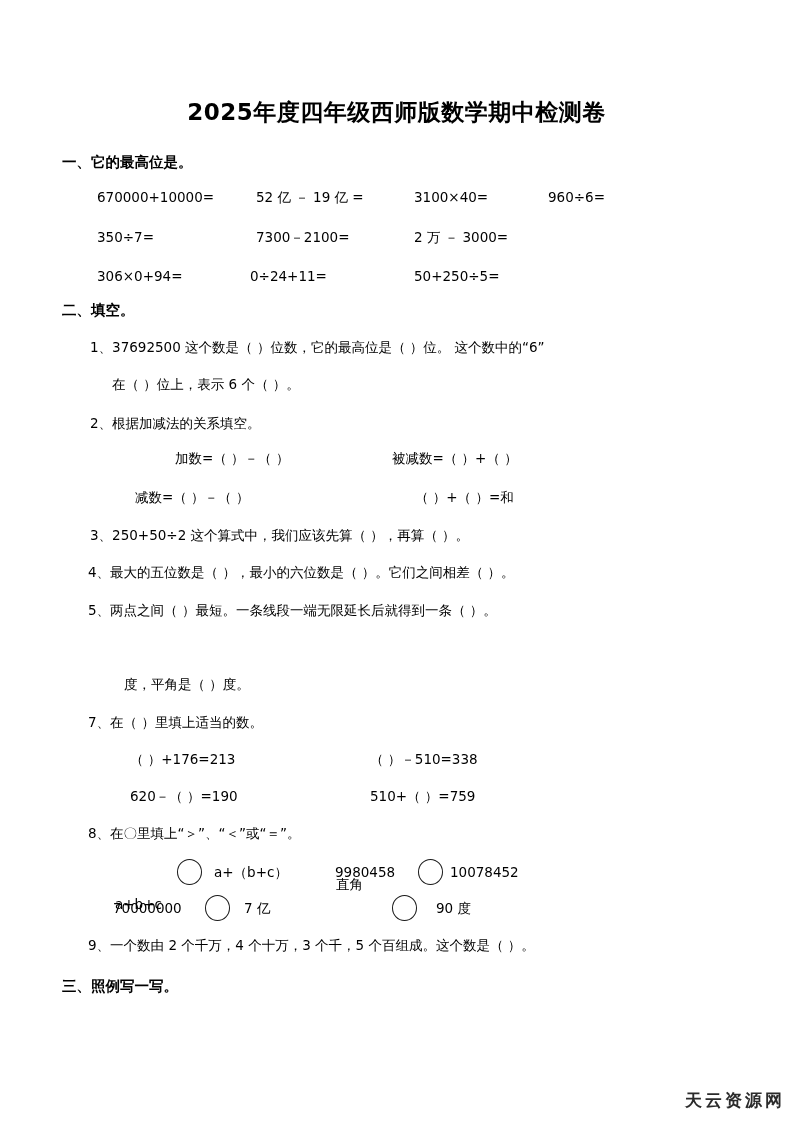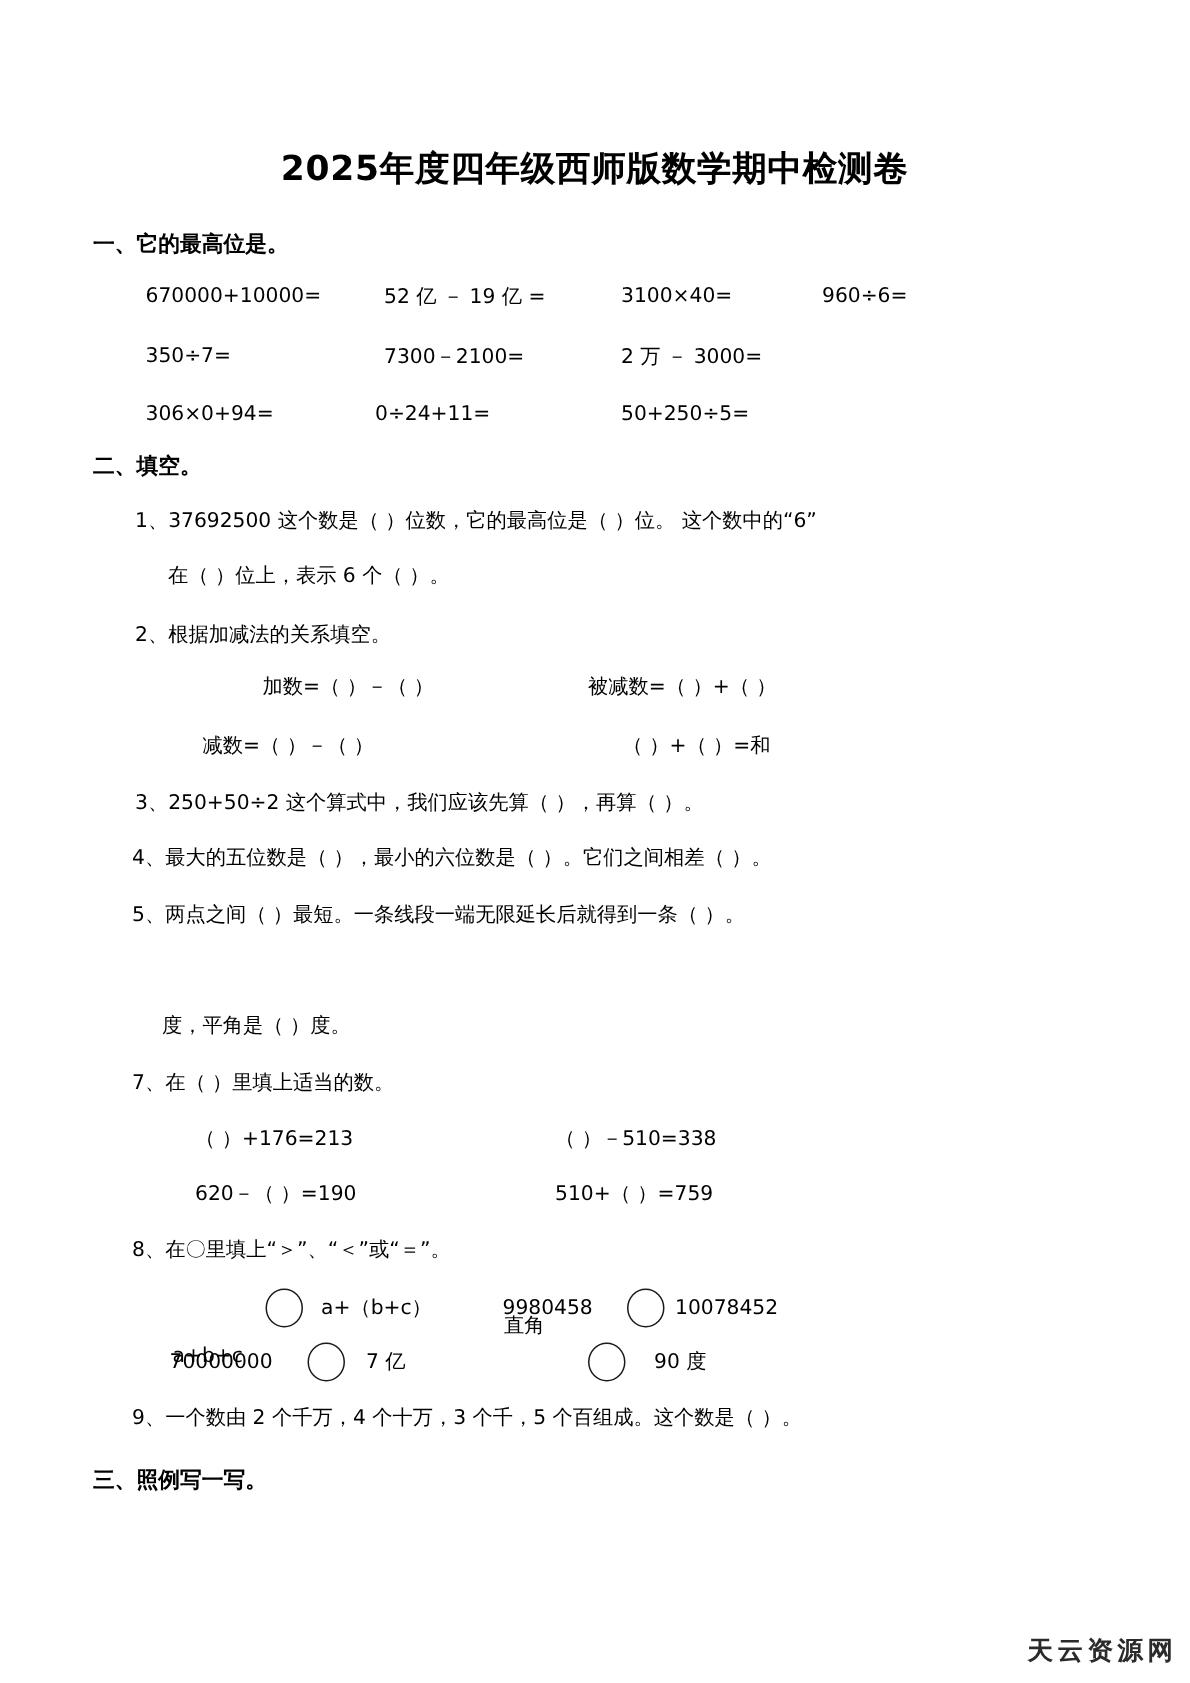--- a/index.html
+++ b/index.html
@@ -123,21 +123,21 @@
     <div class="ln" style="left:392px; top:452px;">被减数=（         ）+（            ）</div>
     <div class="ln" style="left:135px; top:491px;">减数=（            ）－（             ）</div>
     <div class="ln" style="left:415px; top:491px;">（         ）+（          ）=和</div>
 
     <div class="ln" style="left:90px; top:529px;">3、250+50÷2 这个算式中，我们应该先算（                ），再算（             ）。</div>
 
     <div class="ln" style="left:88px; top:566px;">4、最大的五位数是（                ），最小的六位数是（                ）。它们之间相差（                ）。</div>
 
     <div class="ln" style="left:88px; top:604px;">5、两点之间（            ）最短。一条线段一端无限延长后就得到一条（                ）。</div>
 
-    <div class="ln" style="left:108px; top:678px;">度，平角是（            ）度。</div>
+    <div class="ln" style="left:124px; top:678px;">度，平角是（            ）度。</div>
 
     <div class="ln" style="left:88px; top:716px;">7、在（           ）里填上适当的数。</div>
     <div class="ln" style="left:130px; top:753px;">（        ）+176=213</div>
     <div class="ln" style="left:370px; top:753px;">（        ）－510=338</div>
     <div class="ln" style="left:130px; top:790px;">620－（             ）=190</div>
     <div class="ln" style="left:370px; top:790px;">510+（             ）=759</div>
 
     <div class="ln" style="left:88px; top:827px;">8、在〇里填上“＞”、“＜”或“＝”。</div>
 
     <div class="ln" style="left:115px; top:866px;margin-top:32px;">a+b+c</div>

